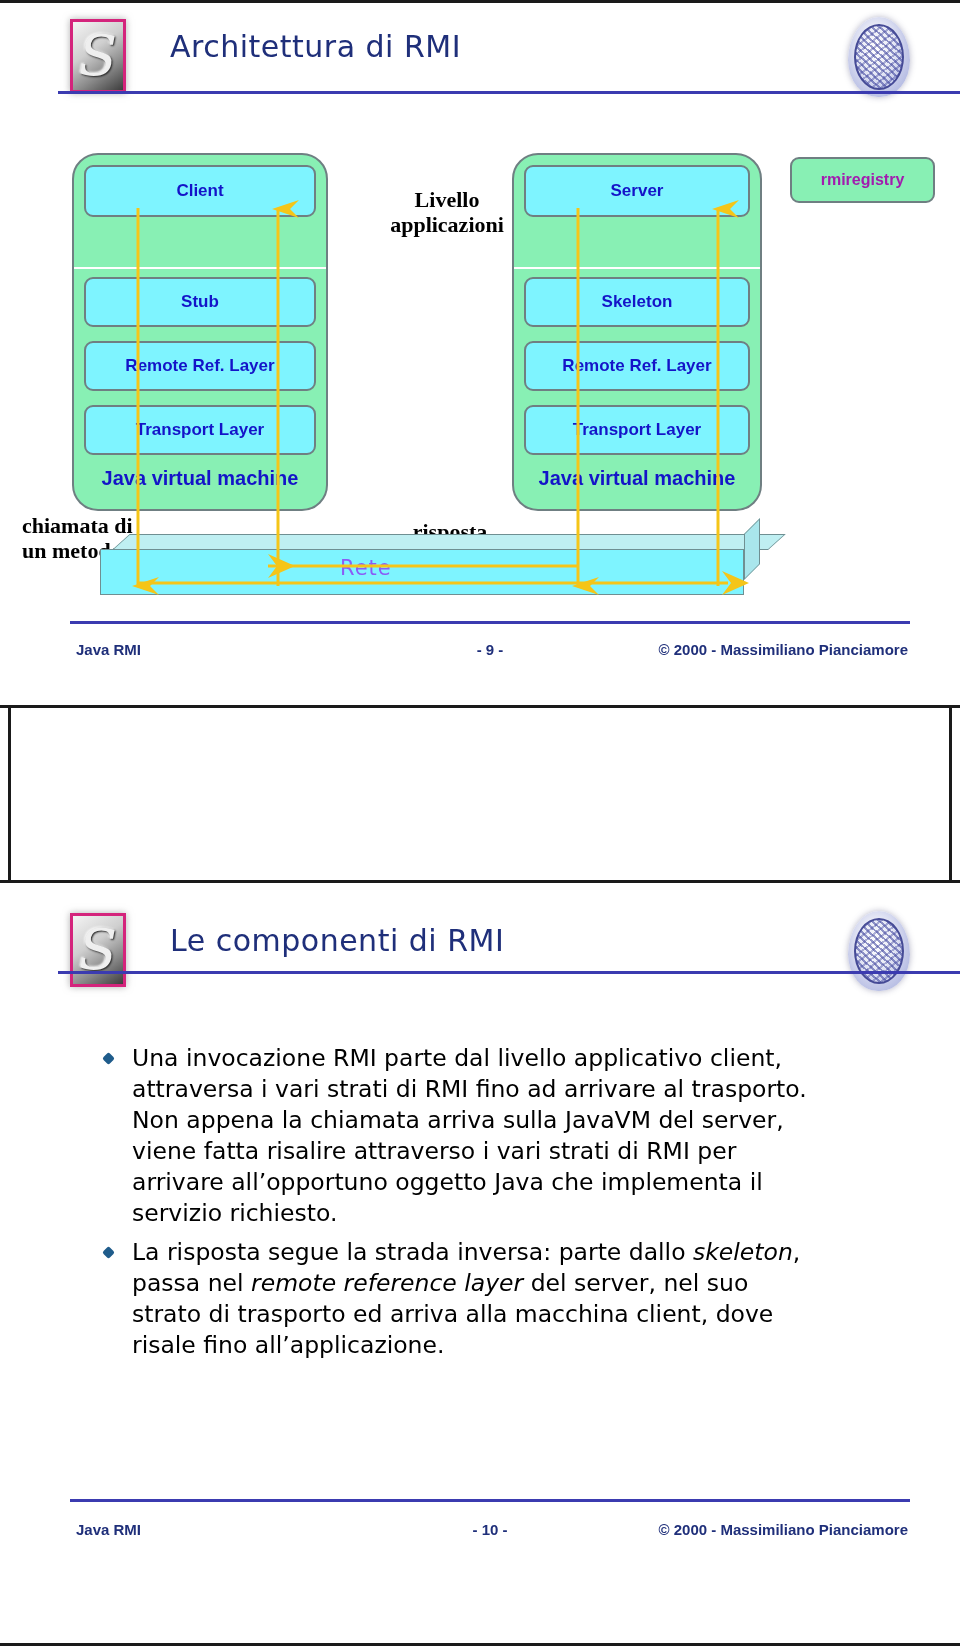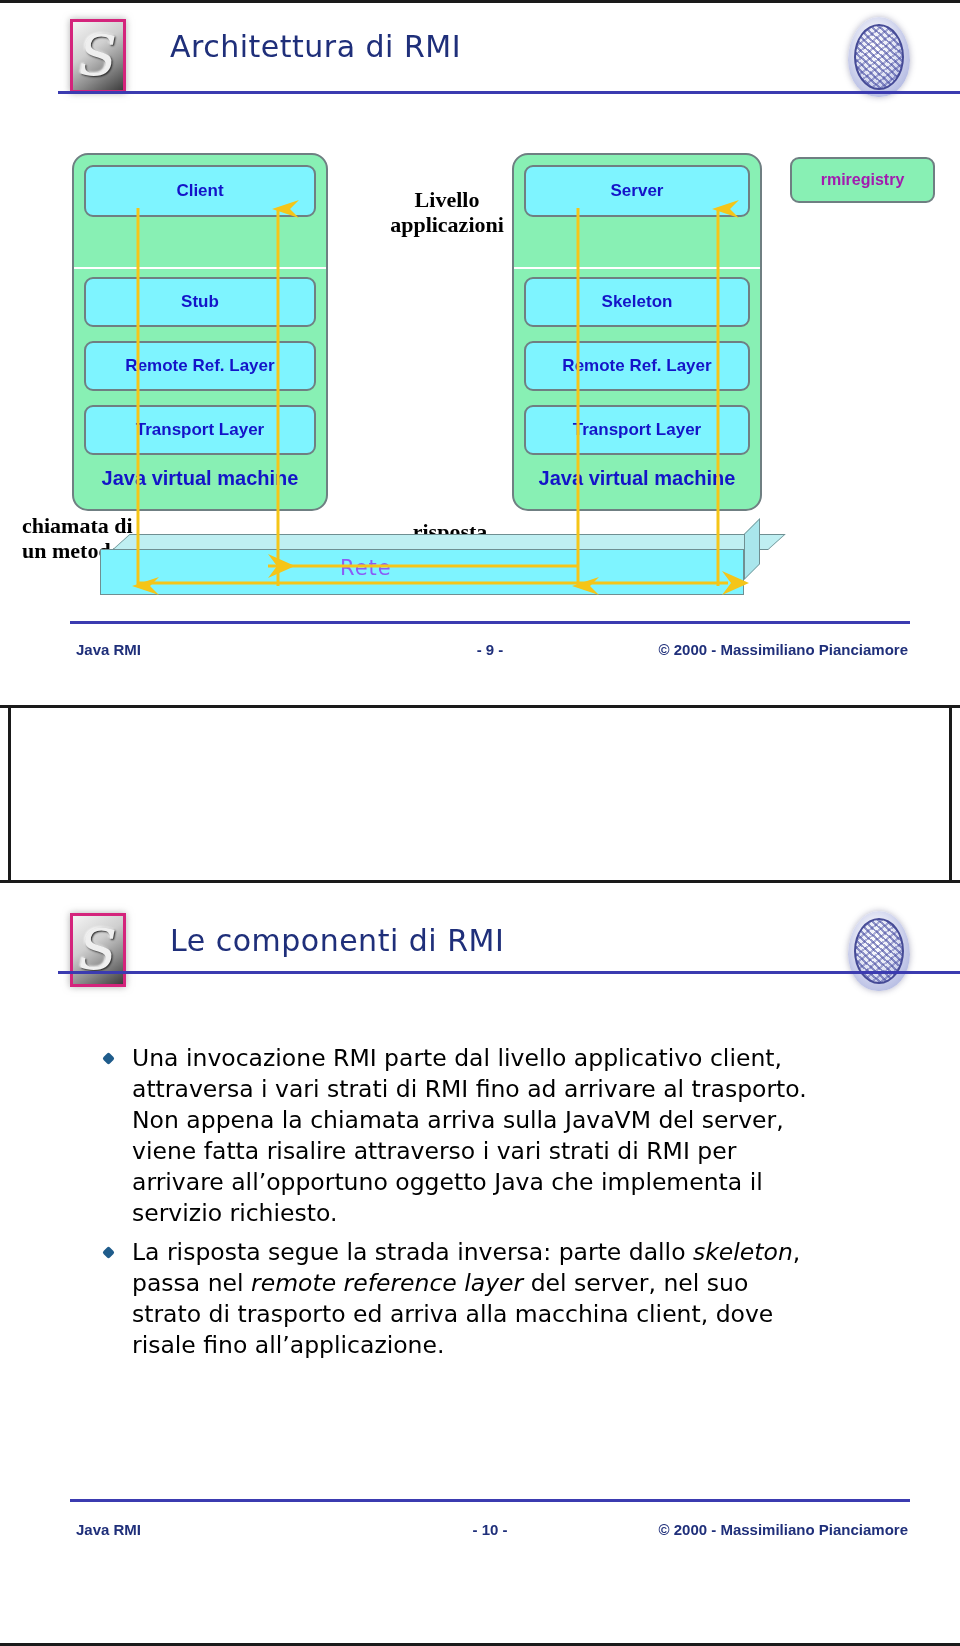--- a/index.html
+++ b/index.html
@@ -146,21 +146,21 @@
   #slide-2 .footer-rule { top: 616px; }
   #slide-2 .footer      { top: 638px; }
 
   
   .diagram { position: absolute; left: 0; top: 0; width: 960px; height: 620px; }
 
   .vm {
     position: absolute;
     background: #88f0b4;
     border: 2px solid #6f7f82;
-    border-radius: 16px;
+    border-radius: 26px;
     box-sizing: border-box;
   }
   #vm-client { left: 72px;  top: 150px; width: 256px; height: 358px; }
   #vm-server { left: 512px; top: 150px; width: 250px; height: 358px; }
 
   .vm-split {
     position: absolute;
     height: 2px;
     background: #ffffff;
     left: 0; right: 0;

